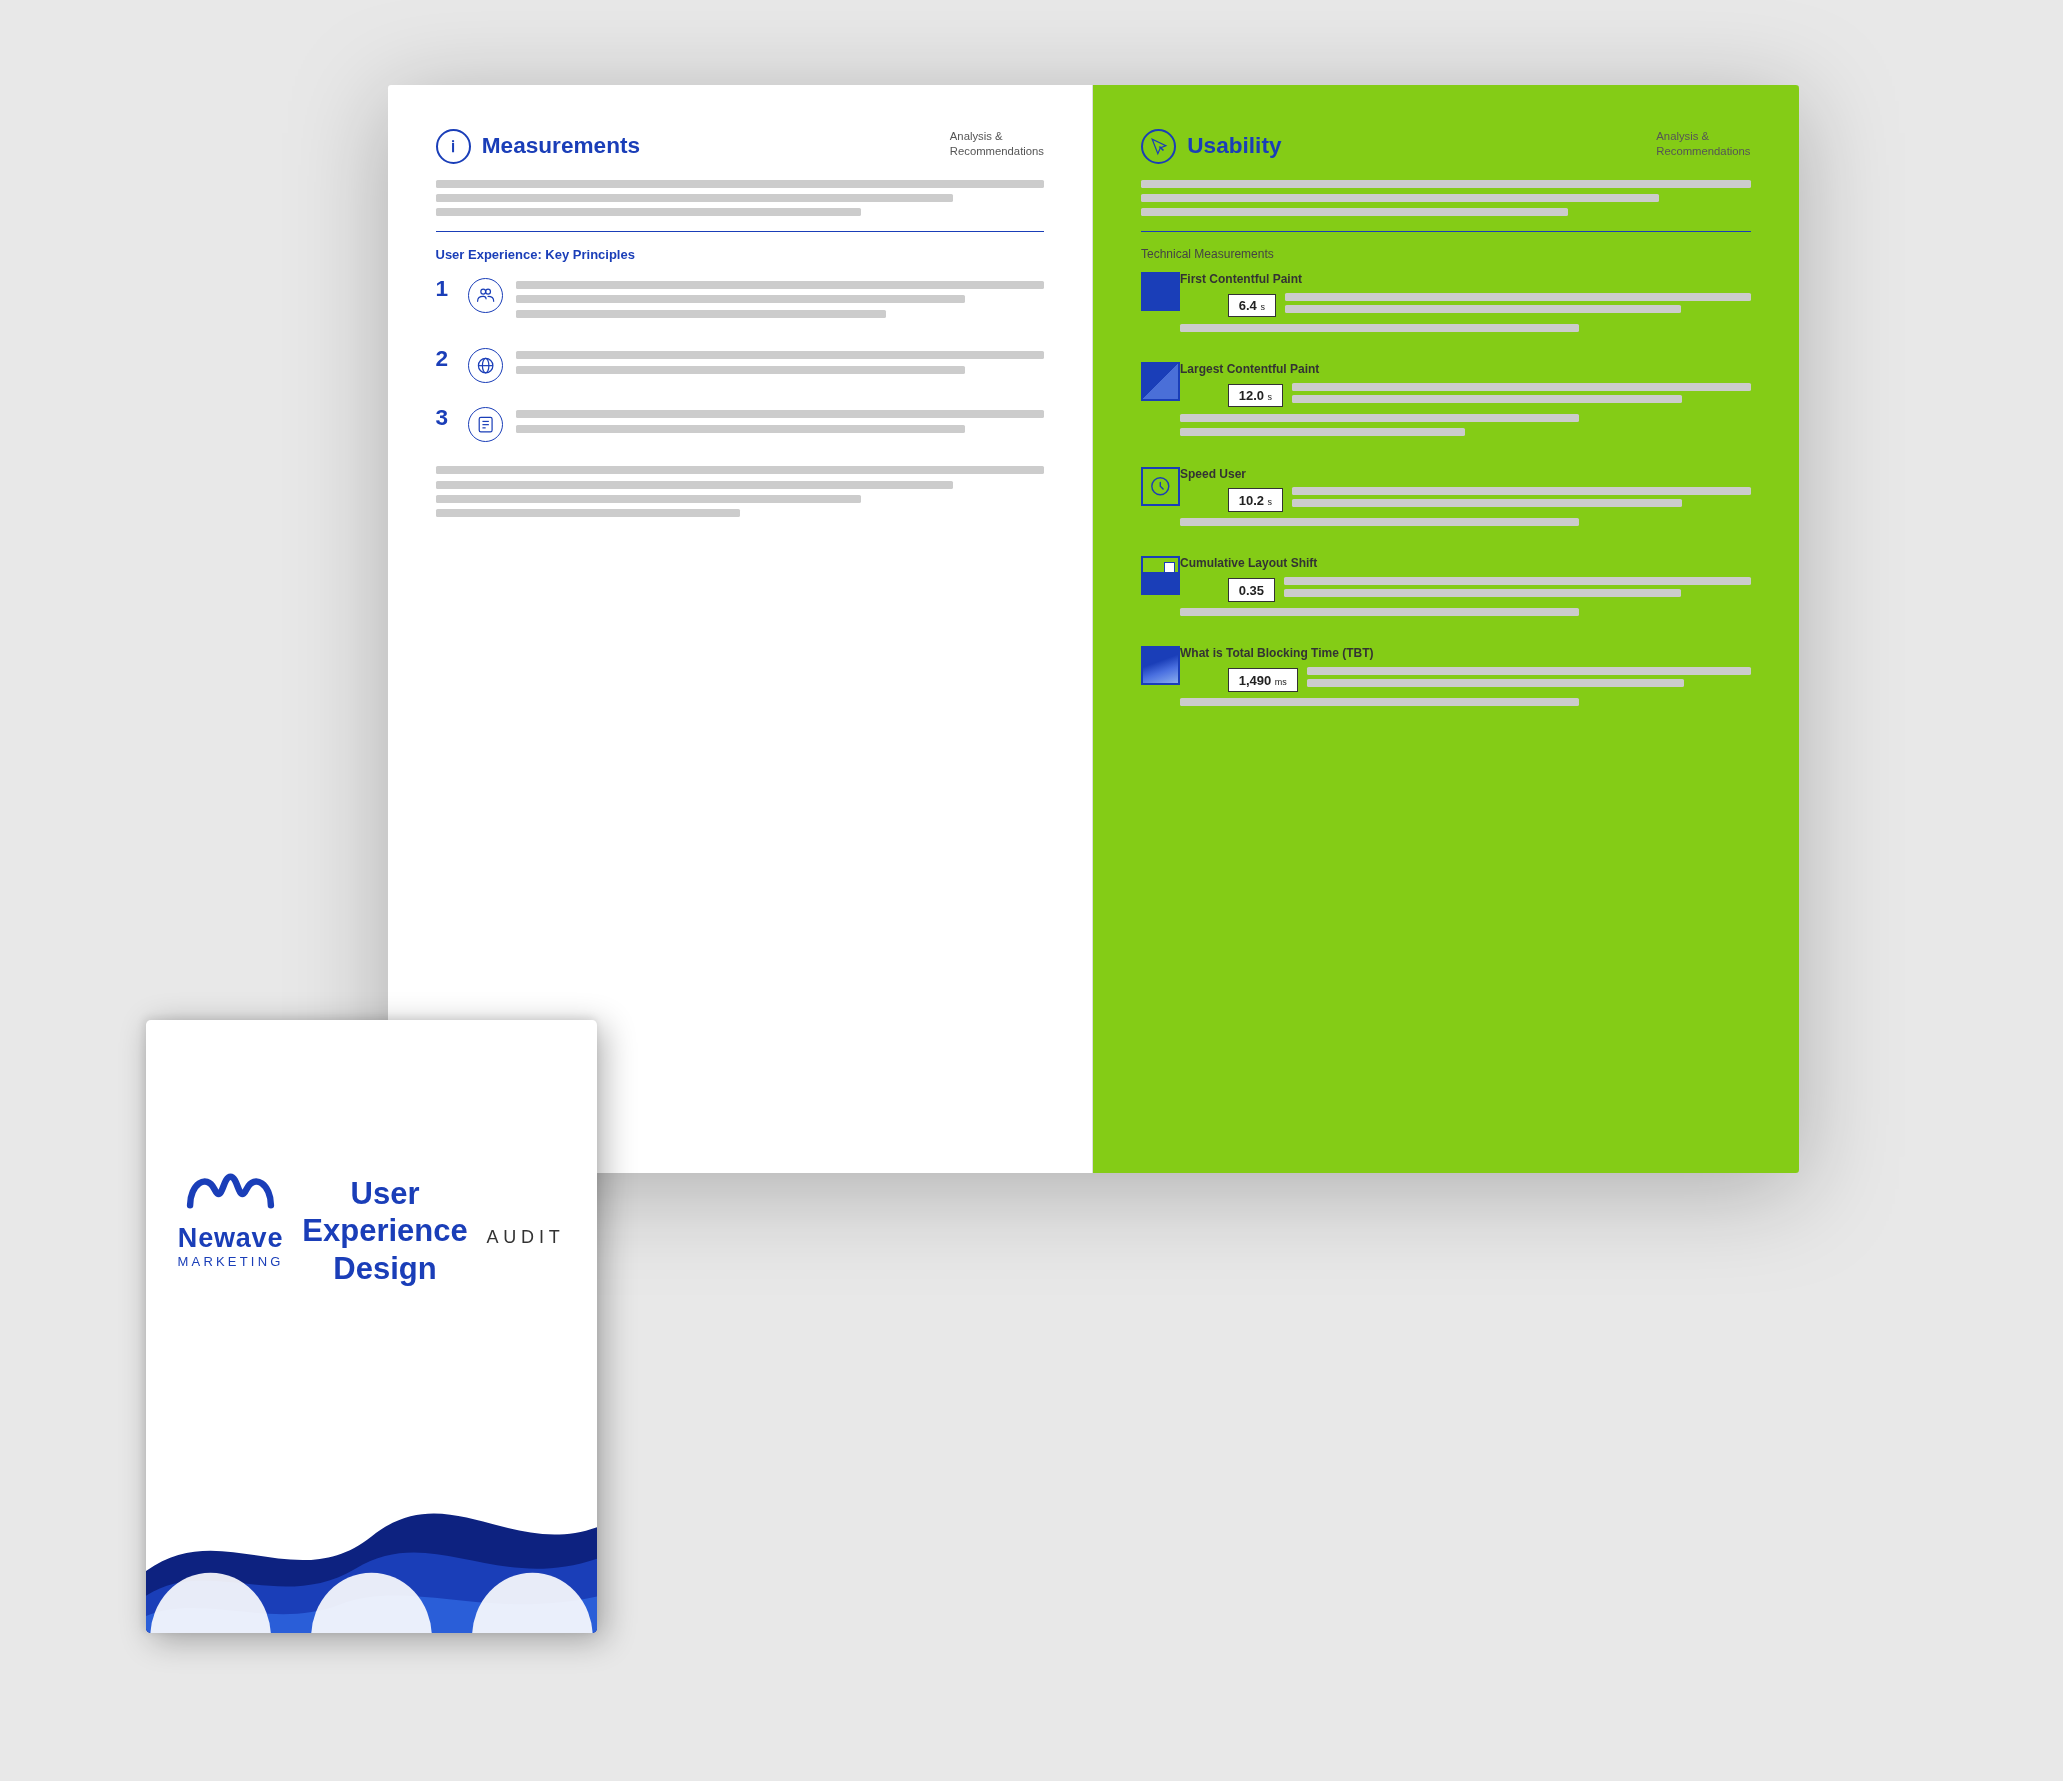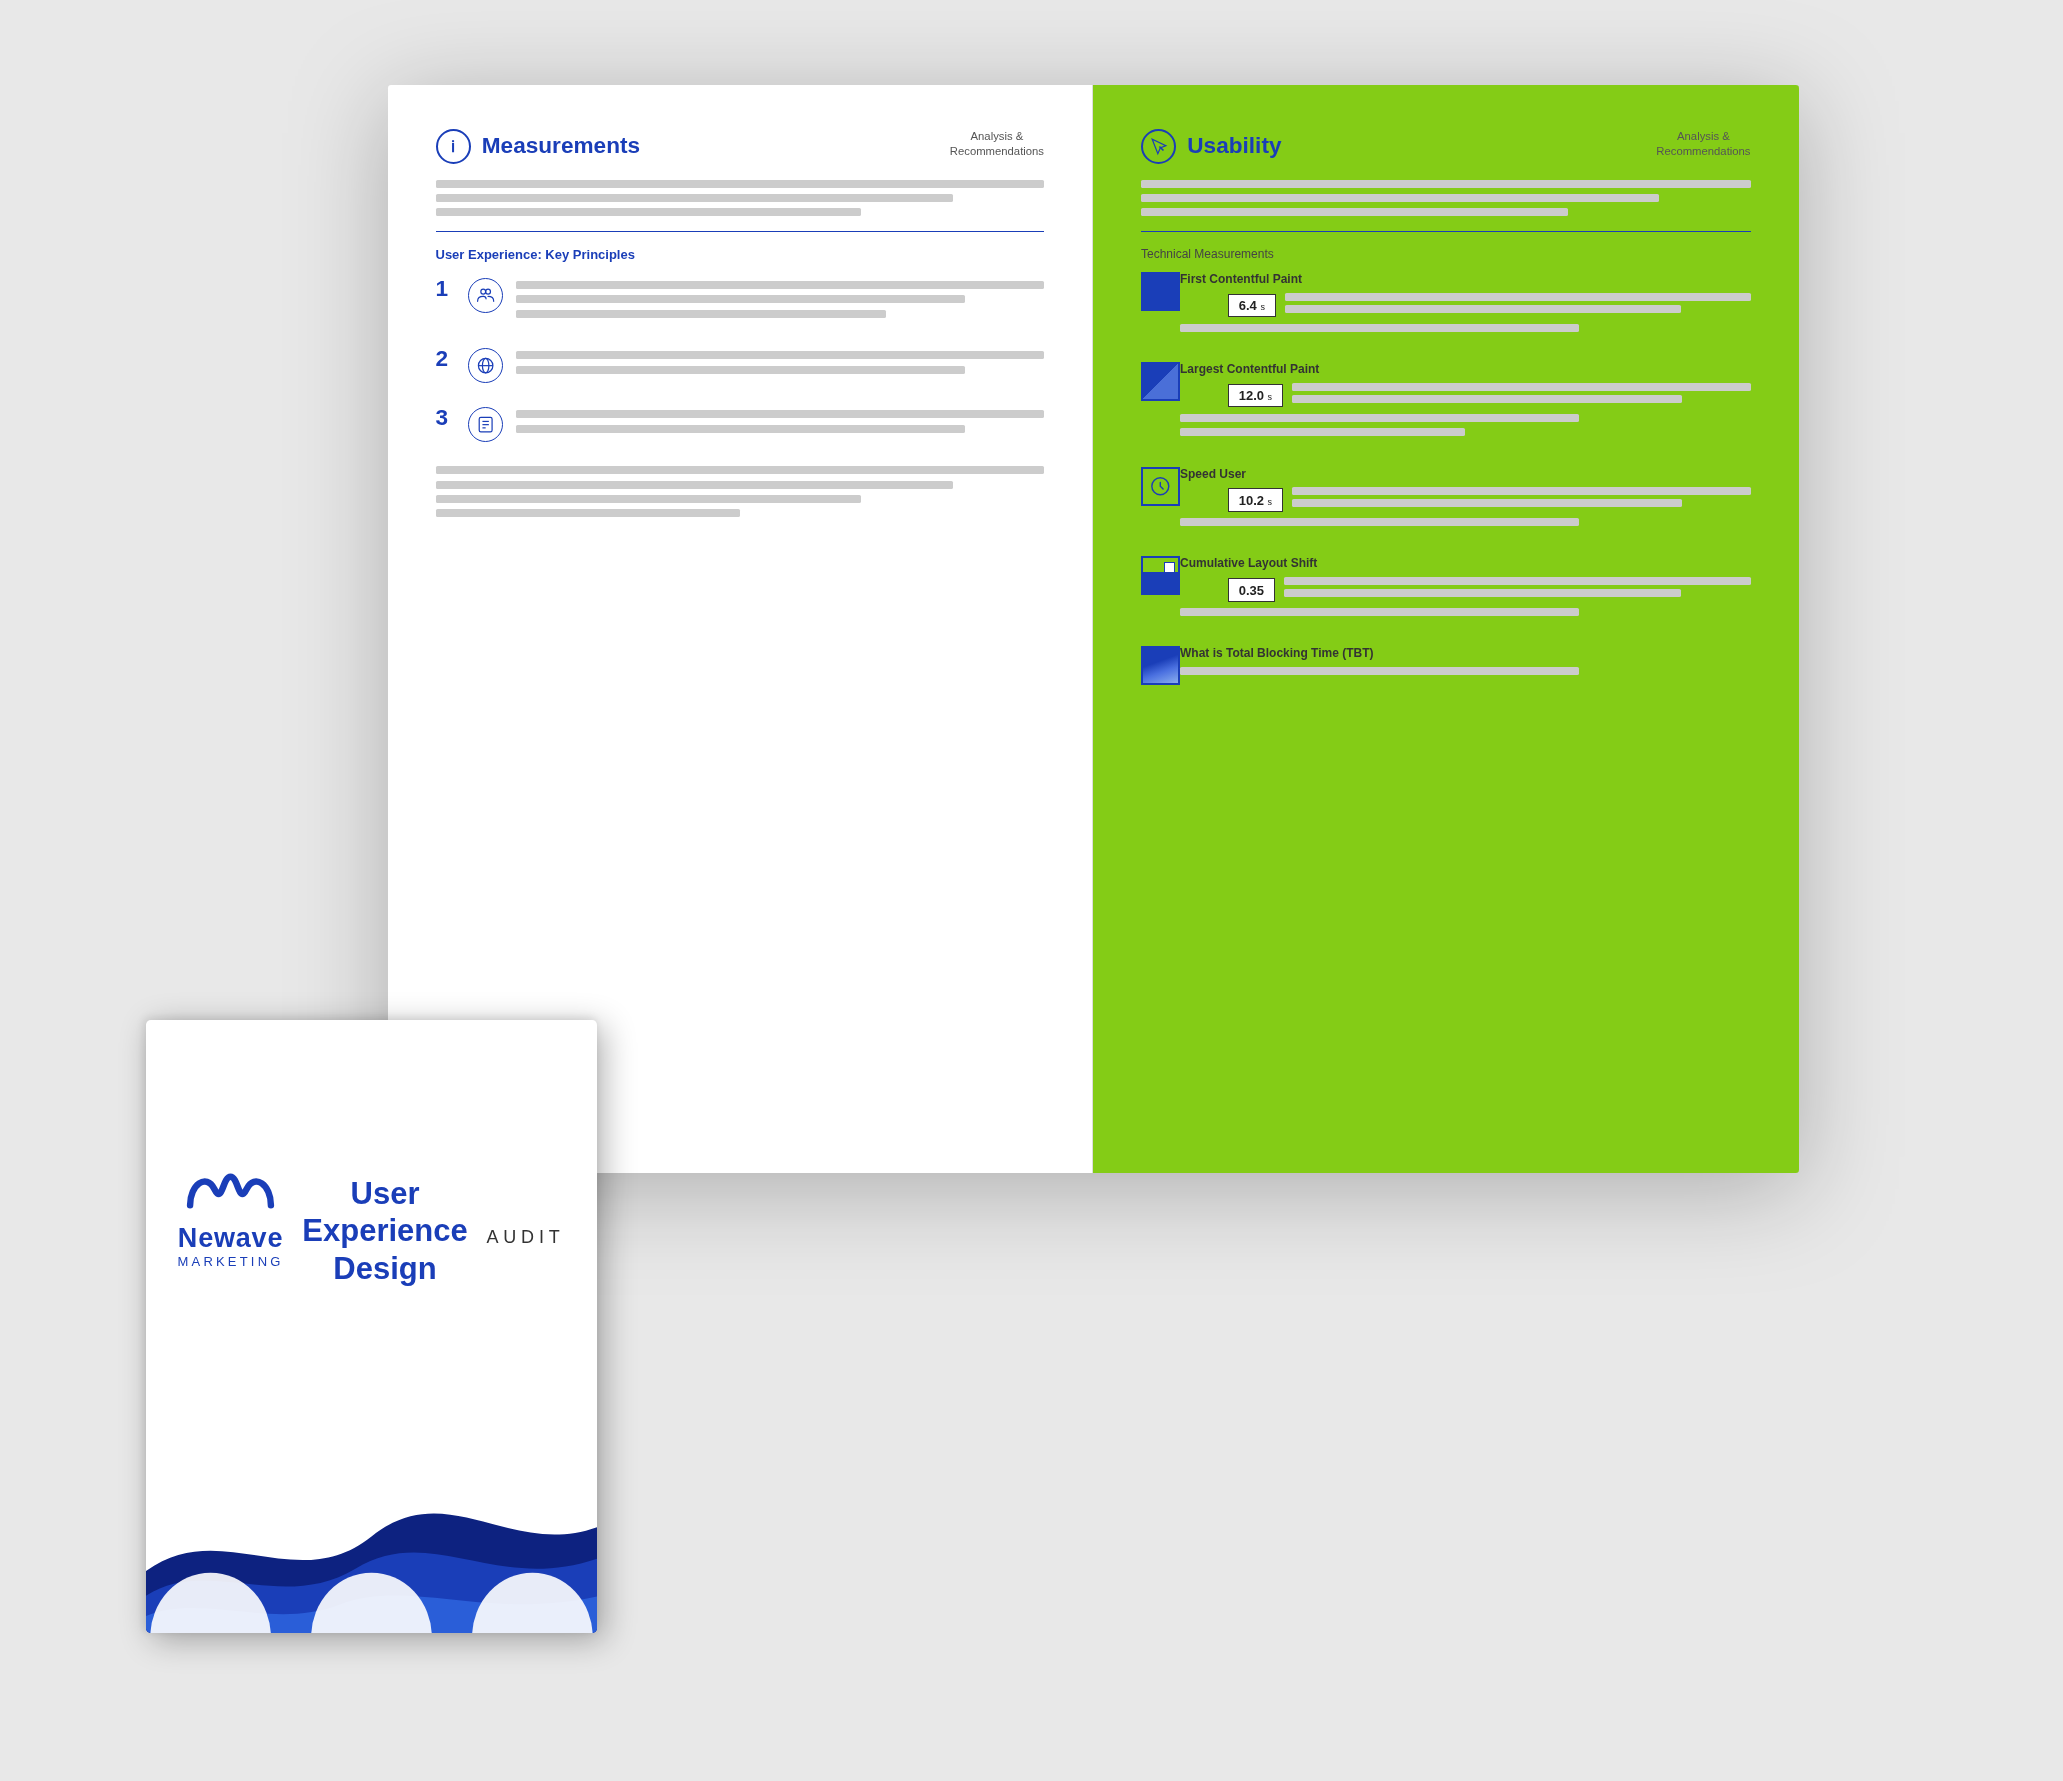--- a/index.html
+++ b/index.html
@@ -82,21 +82,21 @@
 
     .page-title {
       font-size: 22.6px;
       font-weight: 700;
       color: #1a3eb8;
     }
 
     .analysis-label {
       font-size: 11.3px;
       color: #555;
-      text-align: center;
+      text-align: left;
       line-height: 1.4;
     }
 
     
     .gray-line {
       height: 8px;
       background: #ccc;
       border-radius: 1.6px;
       margin-bottom: 6.4px;
     }
@@ -459,20 +459,27 @@
             </div>
           </div>
           <div class="gray-line short"></div>
         </div>
       </div>
 
       <div class="metric-row">
         <div class="metric-icon-box" style="background:linear-gradient(160deg, #1a3eb8 40%, #4a70e0 65%, #8aaeee 100%); border:2px solid #1a3eb8;"></div>
         <div class="metric-content">
           <div class="metric-title">What is Total Blocking Time (TBT)</div>
+          <div class="metric-value-row">
+            <div class="metric-value-box">1,490 <span class="metric-value-unit">ms</span></div>
+            <div style="flex:1;">
+              <div class="gray-line full" style="margin-bottom:4px;"></div>
+              <div class="gray-line medium"></div>
+            </div>
+          </div>
           <div class="gray-line short"></div>
         </div>
       </div>
     </div>
   </div>
 
   <div class="book-cover">
 
     <div class="cover-main">
 

